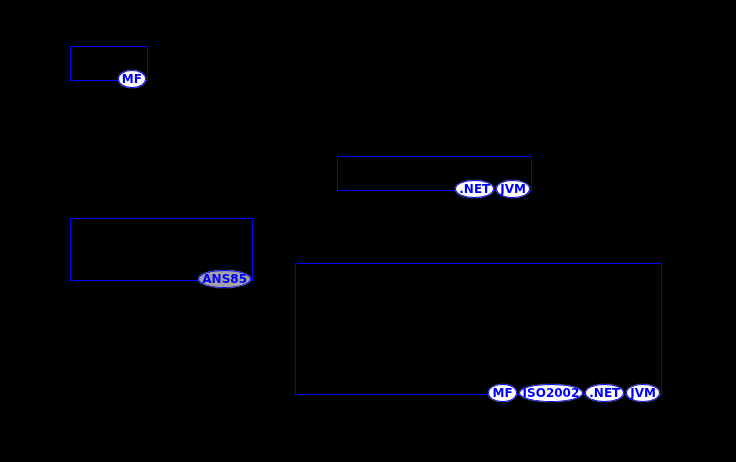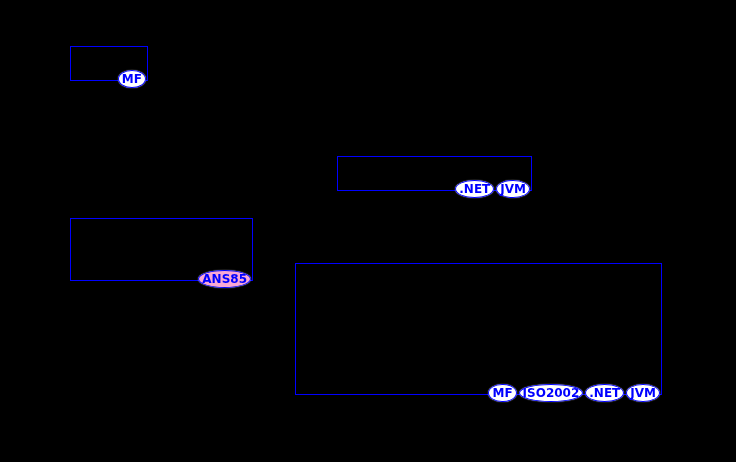--- a/index.html
+++ b/index.html
@@ -56,21 +56,21 @@
       </div>
     </div>
     <div class="syntax-box" style="left: 337px; top: 156px; width: 195px; height: 35px; border-color: rgb(0, 0, 255);">
       <div class="badge-row">
         <span class="dialect-badge" style="background: rgb(255, 255, 255); color: rgb(0, 0, 255); border-color: rgb(0, 0, 255);">.NET</span>
         <span class="dialect-badge" style="background: rgb(255, 255, 255); color: rgb(0, 0, 255); border-color: rgb(0, 0, 255);">JVM</span>
       </div>
     </div>
     <div class="syntax-box" style="left: 70px; top: 218px; width: 183px; height: 63px; border-color: rgb(0, 0, 255);">
       <div class="badge-row">
-        <span class="dialect-badge" style="background: #f9a8d4; color: rgb(0, 0, 255); border-color: rgb(0, 0, 255);">ANS85</span>
+        <span class="dialect-badge" style="background: #a3a3a3; color: rgb(0, 0, 255); border-color: rgb(0, 0, 255);">ANS85</span>
       </div>
     </div>
     <div class="syntax-box" style="left: 295px; top: 263px; width: 367px; height: 132px; border-color: rgb(0, 0, 255);">
       <div class="badge-row">
         <span class="dialect-badge" style="background: rgb(255, 255, 255); color: rgb(0, 0, 255); border-color: rgb(0, 0, 255);">MF</span>
         <span class="dialect-badge" style="background: rgb(255, 255, 255); color: rgb(0, 0, 255); border-color: rgb(0, 0, 255); text-align: center;">ISO2002</span>
         <span class="dialect-badge" style="background: rgb(255, 255, 255); color: rgb(0, 0, 255); border-color: rgb(0, 0, 255);">.NET</span>
         <span class="dialect-badge" style="background: rgb(255, 255, 255); color: rgb(0, 0, 255); border-color: rgb(0, 0, 255);">JVM</span>
       </div>
     </div>

